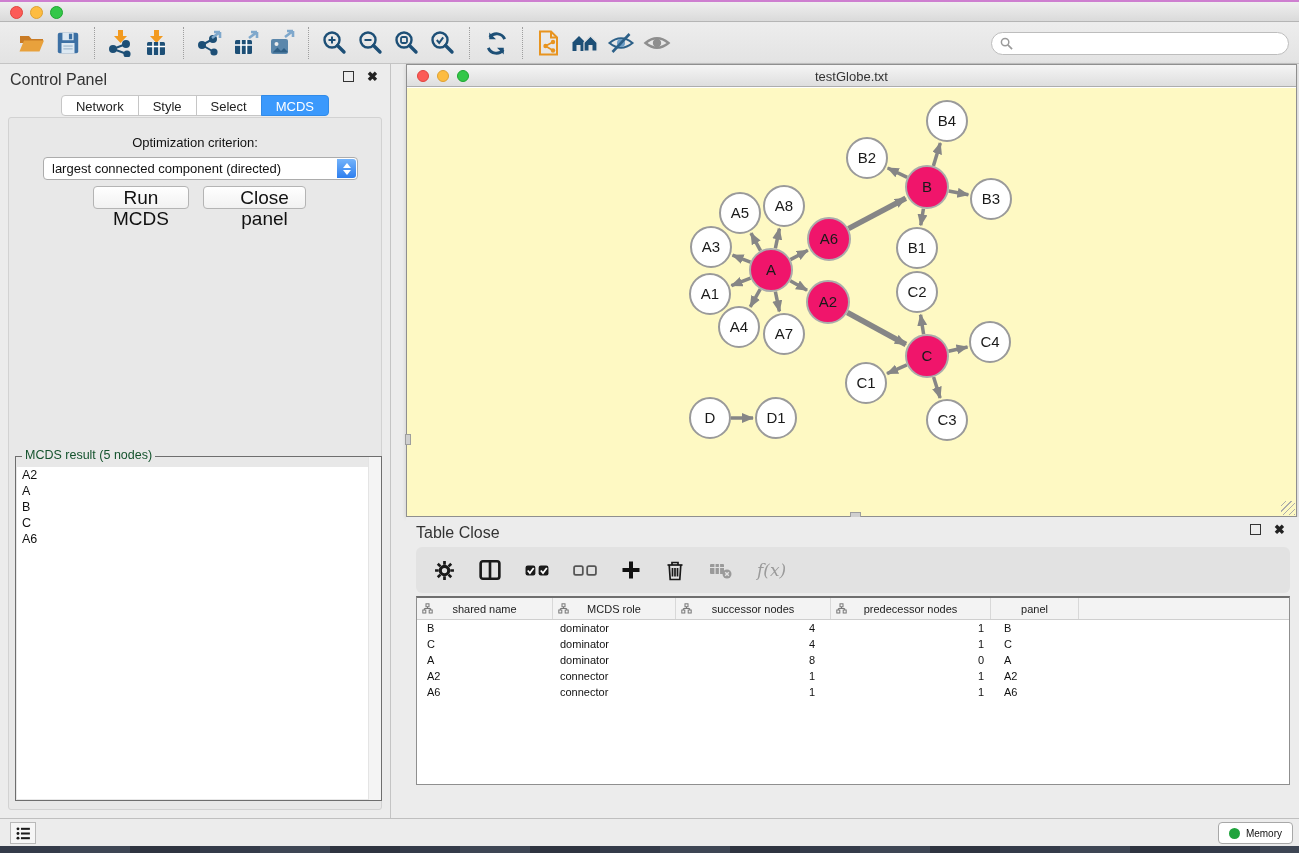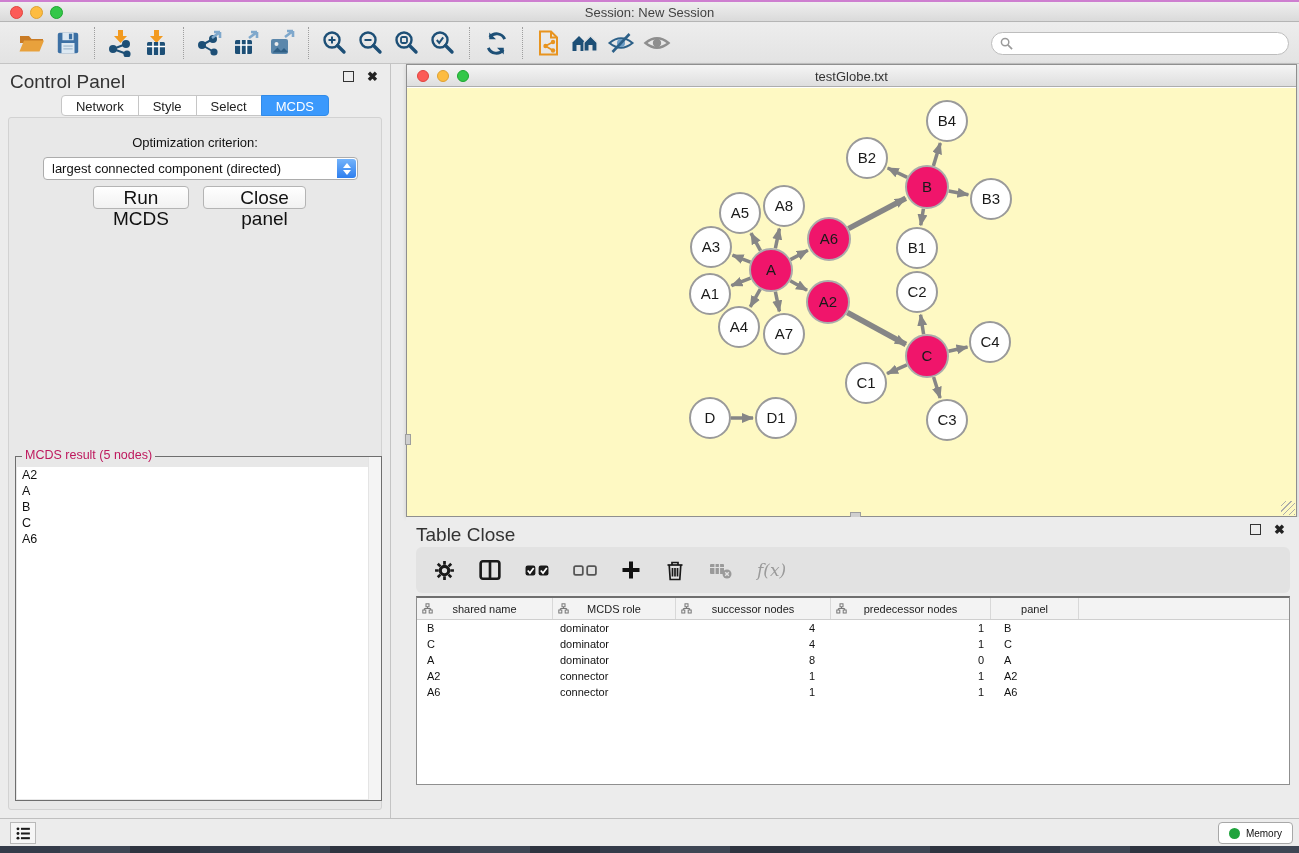--- a/index.html
+++ b/index.html
@@ -22,21 +22,21 @@
     display:flex; align-items:center; padding-left:14px; }
   .tb-btn { width:36px; height:32px; display:flex; align-items:center; justify-content:center; }
   .tb-sep { width:0; height:32px; border-left:1px dotted #9E9E9E; margin:0 8px; }
   .search-wrap { position:absolute; right:10px; top:9px; width:298px; height:23px; background:#FFF;
     border:1px solid #BDBDBD; border-radius:12px; display:flex; align-items:center; padding:0 8px; }
   .search-wrap input { border:none; outline:none; flex:1; font-size:12px; background:transparent; margin-left:5px; }
 
   
   .control-panel { position:absolute; left:0; top:64px; width:391px; height:754px; background:#ECECEC;
     border-right:1px solid #C4C4C4; }
-  .panel-header { position:absolute; left:10px; top:7px; font-size:19px; color:#333; }
+  .panel-header { position:absolute; left:10px; top:7px; font-size:16px; color:#333; }
   .panel-ctrl { position:absolute; top:7px; display:flex; gap:13px; }
   .control-panel .panel-ctrl { right:12px; }
   .float-glyph { width:11px; height:11px; border:1.5px solid #333; display:inline-block; }
   .close-glyph { font-size:13px; font-weight:bold; color:#222; line-height:11px; }
 
   .seg-row { position:absolute; width:100%; display:flex; justify-content:center; }
   .cp-tabs { top:31px; }
   .seg-btn { padding:0 14px; height:21px; line-height:21px; font-size:13px; background:#FFF;
     border:1px solid #C6C6C6; color:#222; margin-left:-1px; }
   .seg-btn:first-child { border-radius:4px 0 0 4px; margin-left:0; }
@@ -52,21 +52,21 @@
     background:linear-gradient(#74B3FA,#2E7FEF); display:flex; flex-direction:column; align-items:center; justify-content:center; gap:2px; }
   .dd-up { width:0; height:0; border-left:4px solid transparent; border-right:4px solid transparent; border-bottom:5px solid #FFF; }
   .dd-down { width:0; height:0; border-left:4px solid transparent; border-right:4px solid transparent; border-top:5px solid #FFF; }
   .cp-btn { position:absolute; top:68px; height:23px; background:linear-gradient(#FFFFFF,#F1F1F1);
     border:1px solid #B4B4B4; border-radius:4px; font-size:19px; color:#111; text-align:center; line-height:21px; }
   .btn-run { left:84px; width:96px; }
   .btn-close { left:194px; width:103px;padding-left:20px; }
 
   .result-box { position:absolute; left:6px; top:338px; width:367px; height:345px;
     border:1px solid #6E6E6E; background:#E8E8E8; }
-  .result-title { position:absolute; top:-9px; left:6px; background:#E8E8E8; padding:0 3px; font-size:12.5px; color:#be185d; }
+  .result-title { position:absolute; top:-9px; left:6px; background:#E8E8E8; padding:0 3px; font-size:12.5px; color:#14532d; }
   .result-list { position:absolute; left:1px; right:1px; top:10px; bottom:1px; background:#FFF; overflow:hidden; }
   .result-scroll { position:absolute; right:0; top:0; bottom:0; width:13px; background:#F4F4F4; border-left:1px solid #E4E4E4; }
   .result-item { font-size:12.5px; color:#111; line-height:16px; padding-left:5px; }
 
   
   .net-window { position:absolute; left:406px; top:64px; width:891px; height:453px;
     border:1px solid #8F8F8F; background:#FFF; box-shadow:0 1px 4px rgba(0,0,0,.15); }
   .net-titlebar { position:absolute; left:0; top:0; right:0; height:22px;
     background:linear-gradient(#F5F5F5,#DEDEDE); border-bottom:1px solid #ADADAD; }
   .net-titlebar .traffic { top:5px; width:12px; height:12px; }
@@ -114,21 +114,20 @@
   .wallpaper-strip { position:absolute; left:0; top:846px; width:1299px; height:7px;
     background:repeating-linear-gradient(90deg,#343B49 0 60px,#3E4654 60px 130px,#2E3440 130px 200px); }
 </style>
 </head>
 <body>
 
 <div class="app-titlebar">
   <span class="traffic t-red"></span>
   <span class="traffic t-yellow"></span>
   <span class="traffic t-green"></span>
-  <div class="app-title">Session: New Session</div>
 </div>
 
 <div class="toolbar">
   <span class="tb-btn">
       <svg width="28" height="28" viewBox="0 0 28 28">
         <path d="M2 7h9l2.5 3H25v4H2z" fill="#C97B25"></path>
         <path d="M6 11.5h20l-4.5 11H1.5z" fill="#E8A13C"></path>
       </svg>
     </span>
   <span class="tb-btn">

